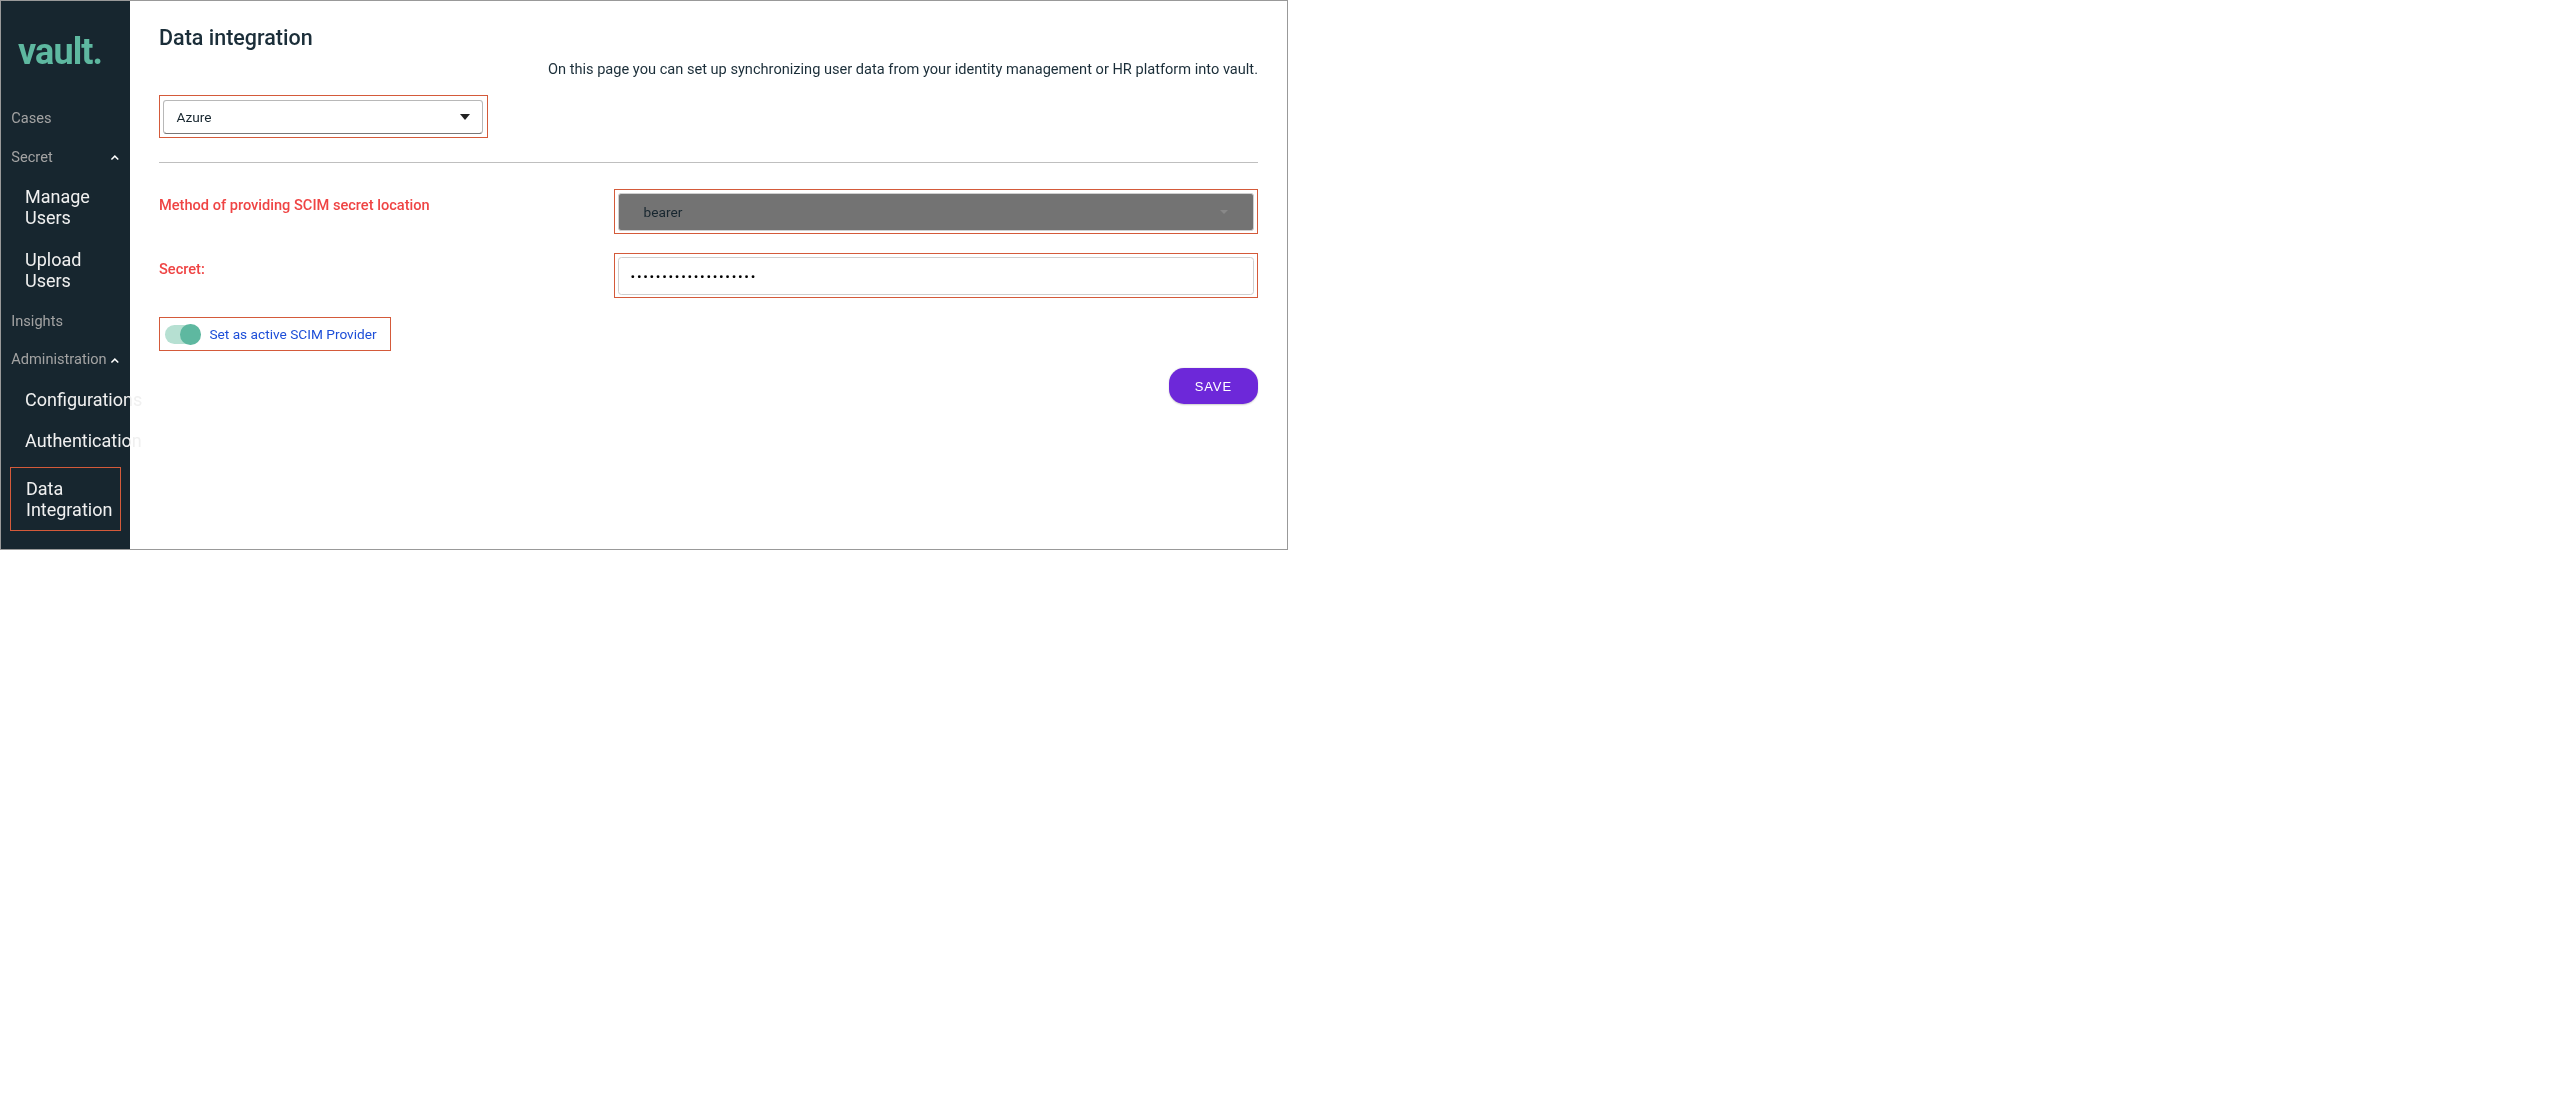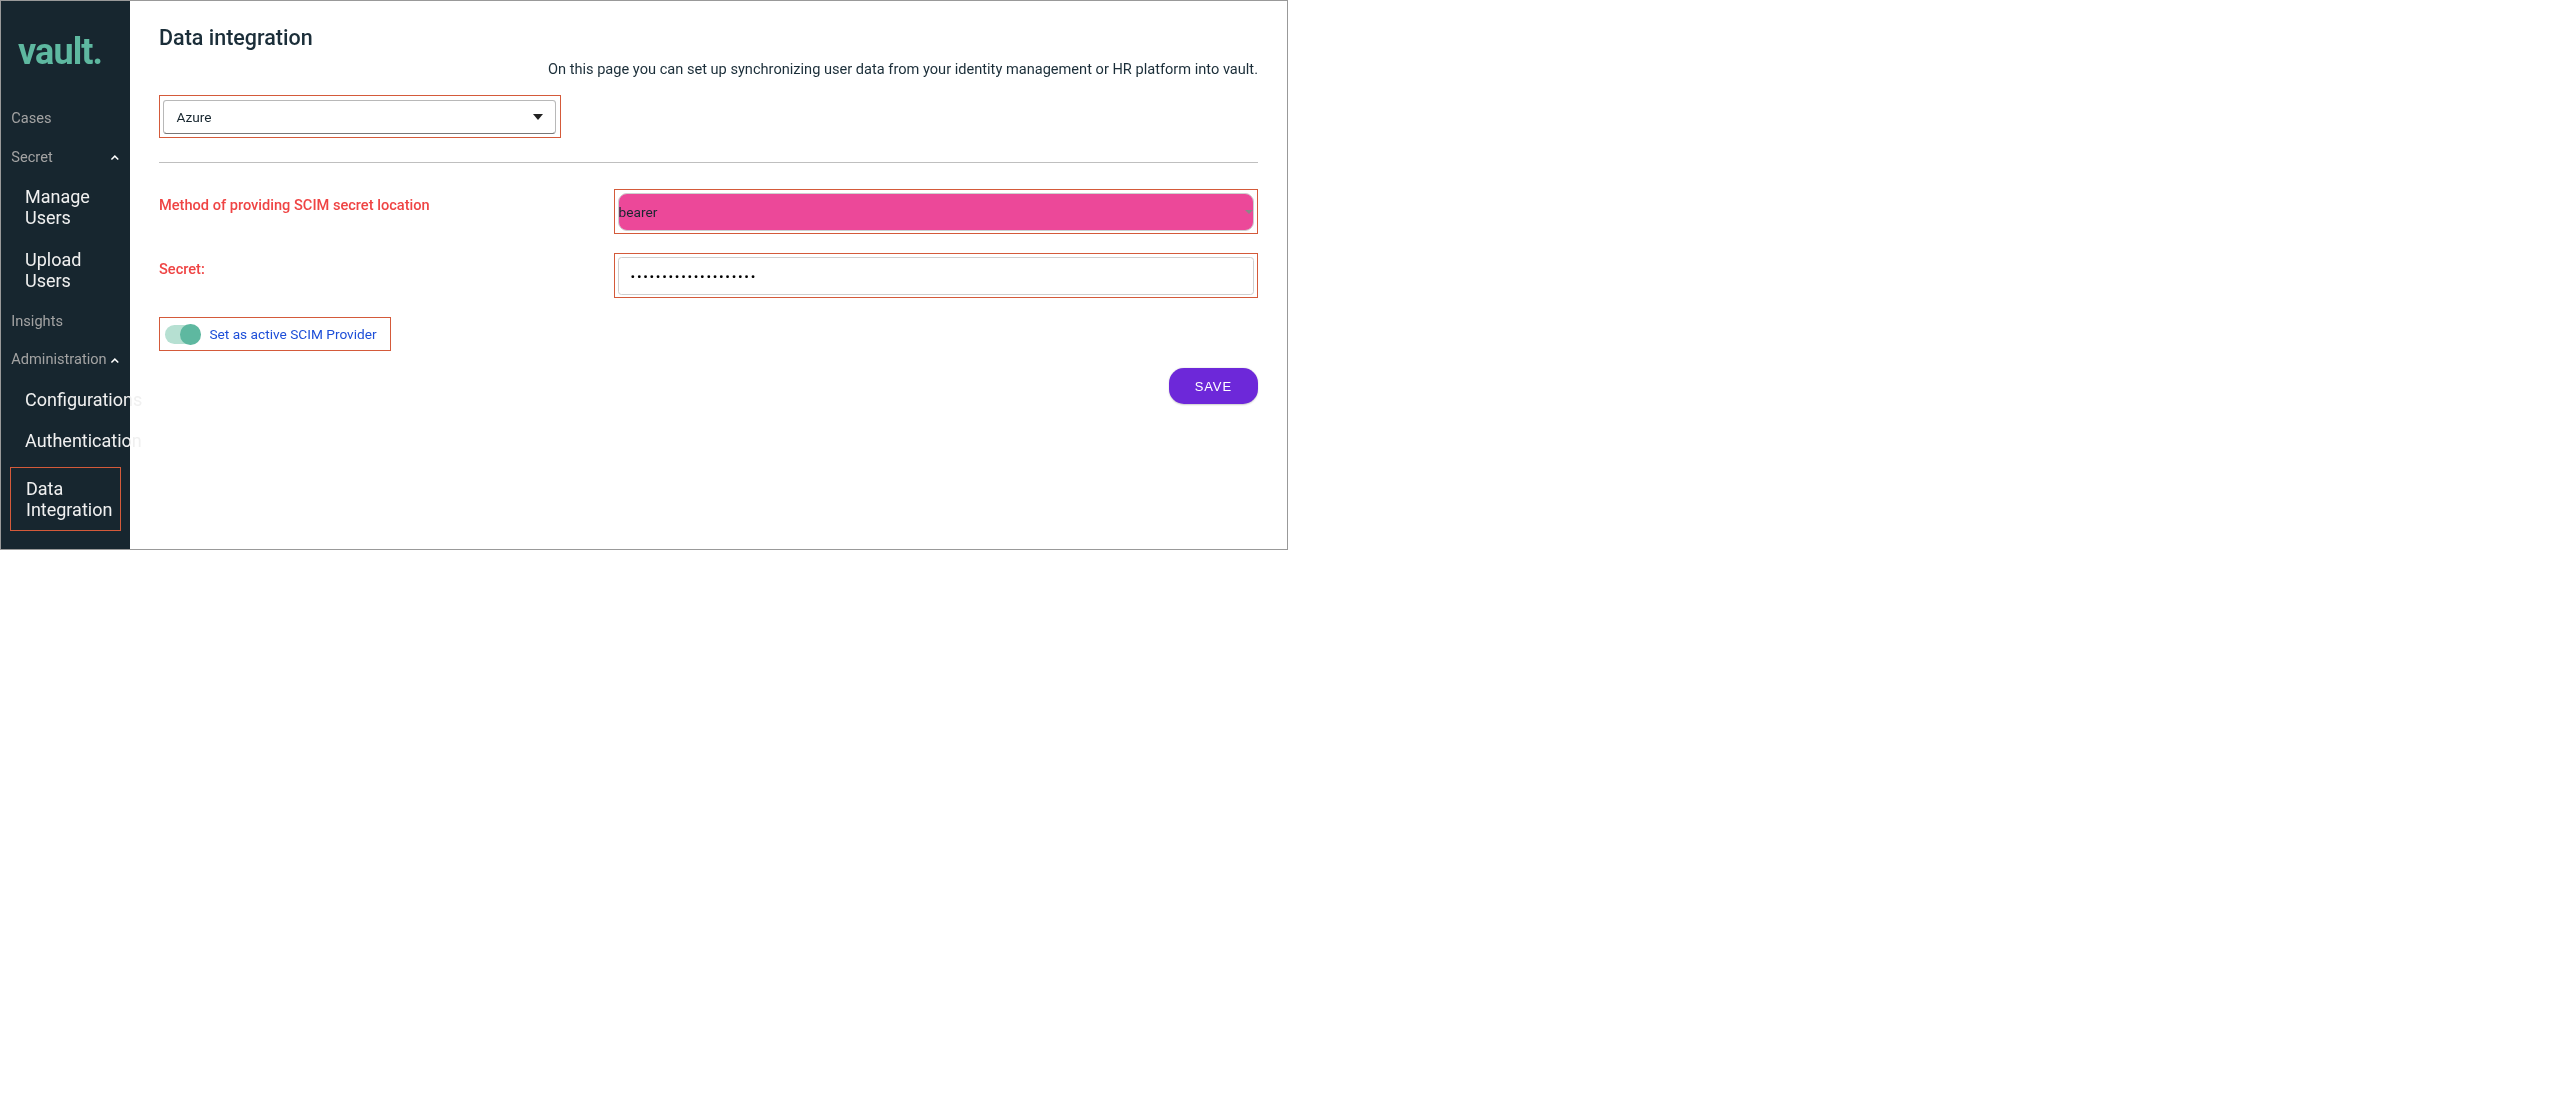--- a/index.html
+++ b/index.html
@@ -69,21 +69,21 @@
       color: #1b2e39;
       margin-bottom: 17px;
       text-align: right;
     }
     .select-wrap {
       display:inline-block;
       border: 0.9px solid #d45a3a;
       padding: 3.4px;
     }
     .select-box {
-      width: 393px;
+      width: 320px;
       height: 34px;
       border: 0.9px solid #b8b8b8;
       border-bottom: 1.7px solid #777;
       background: #fff;
       display: flex;
       align-items: center;
       justify-content: space-between;
       padding: 0 12px;
       font-size: 13.7px;
       border-radius: 3.4px;
@@ -120,26 +120,26 @@
     }
     .form-control-wrap {
       flex: 1;
       border: 0.9px solid #d45a3a;
       padding: 2.6px;
     }
     .form-select {
       width: 100%;
       height: 38px;
       border: 0.9px solid #cfcfcf;
-      border-radius: 9px;
-      background: #ec4899;
+      border-radius: 3px;
+      background: #737373;
       display: flex;
       align-items: center;
       justify-content: space-between;
-      padding: 0 0;
+      padding: 0 25px;
       font-size: 13.7px;
       cursor: pointer;
     }
     .form-input {
       width: 100%;
       height: 38px;
       border: 0.9px solid #cfcfcf;
       border-radius: 3.4px;
       background: #fff;
       padding: 0 12px;

